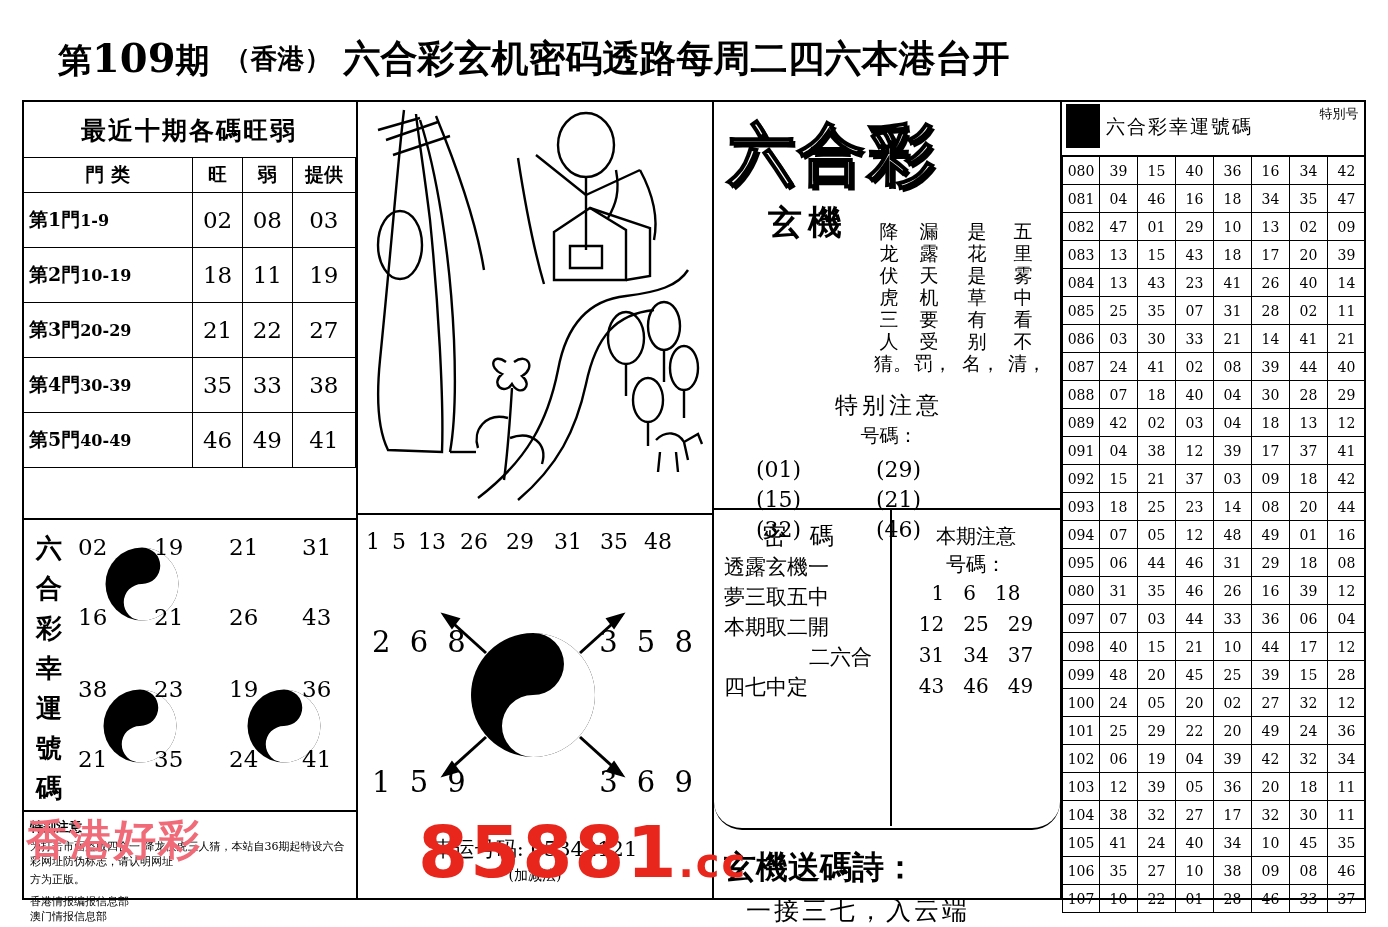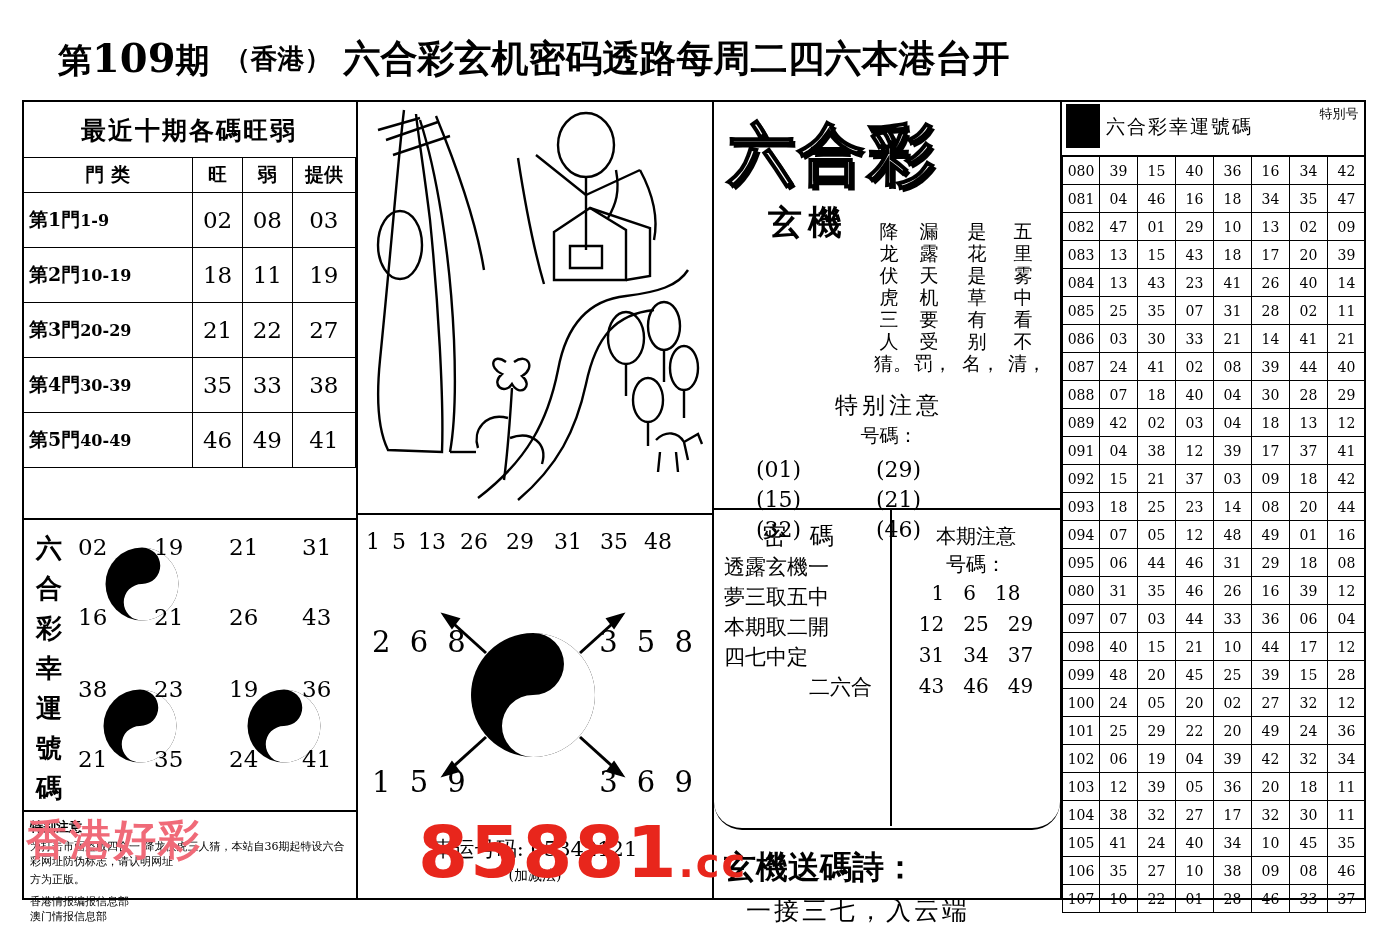--- a/index.html
+++ b/index.html
@@ -359,22 +359,22 @@
         </div>
       </div>
     </div>
 
     <div class="r-mid">
       <div class="mi-left">
         <div class="mi-title">密 碼</div>
         <div class="mi-line">透露玄機一</div>
         <div class="mi-line">夢三取五中</div>
         <div class="mi-line">本期取二開</div>
+        <div class="mi-line r">二六合</div>
         <div class="mi-line">四七中定</div>
-        <div class="mi-line r">二六合</div>
       </div>
       <div class="mi-right">
         <div class="mi-sub">本期注意</div>
         <div class="mi-sub">号碼：</div>
         <div class="mi-nums">
           <span>1</span>&nbsp;&nbsp;
           <span>6</span>&nbsp;&nbsp;
           <span>18</span>
         </div>
         <div class="mi-nums">

